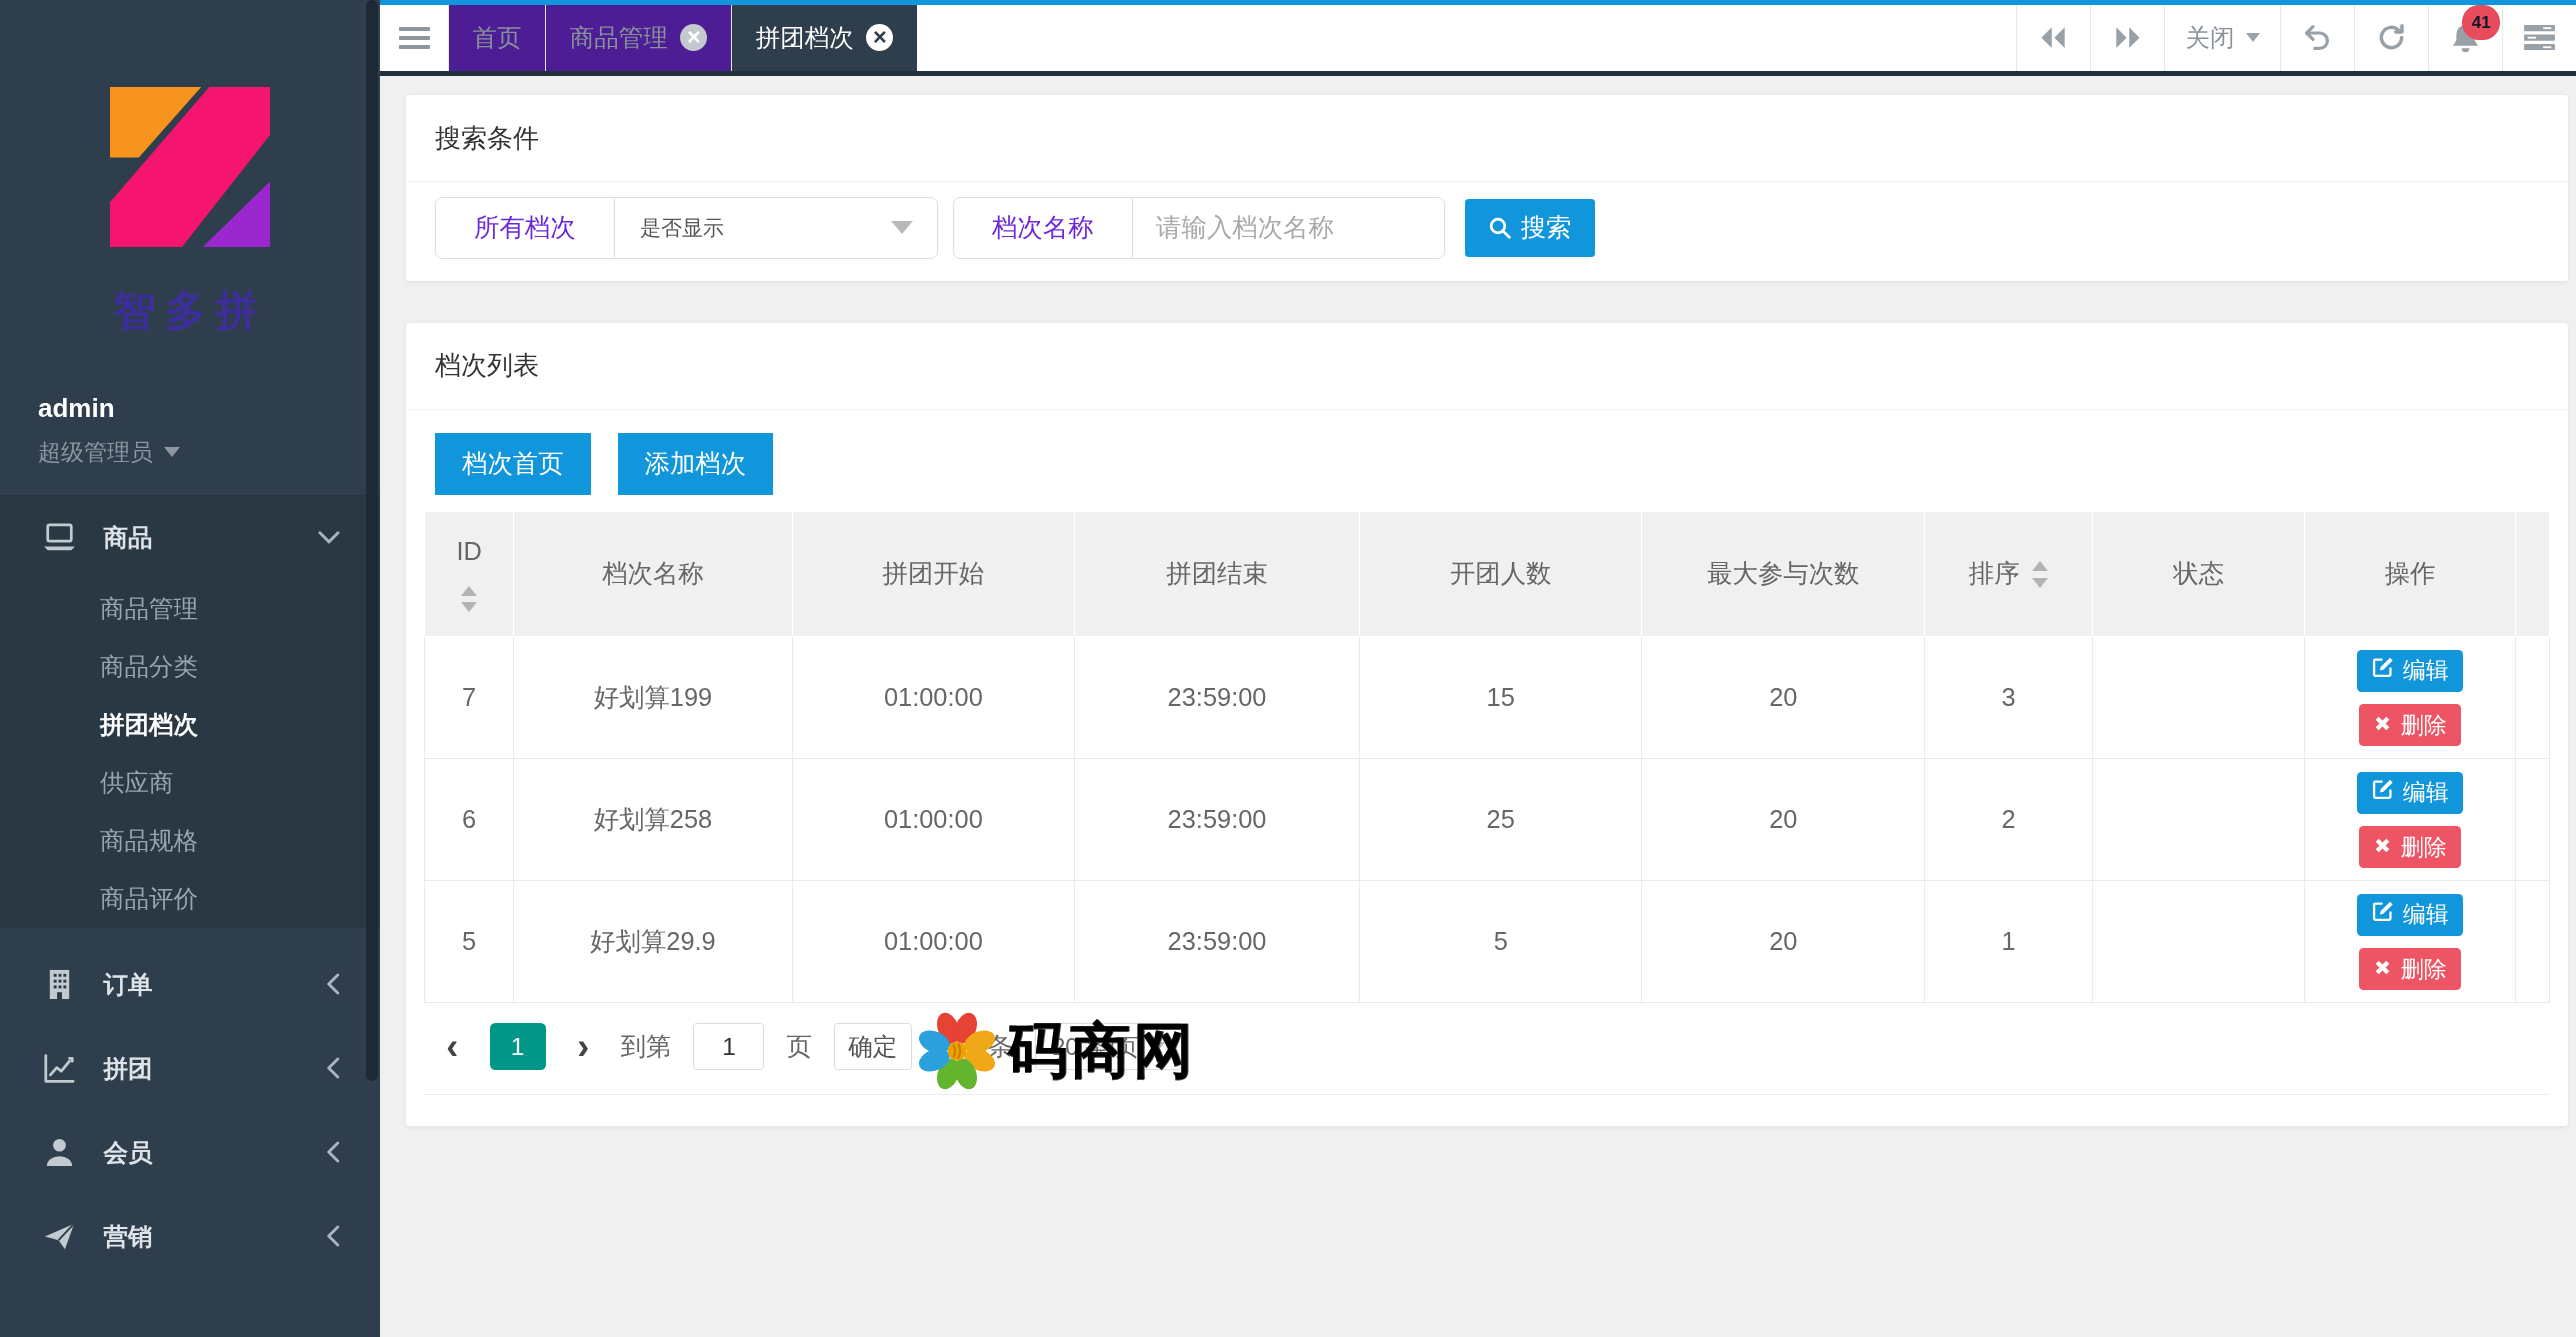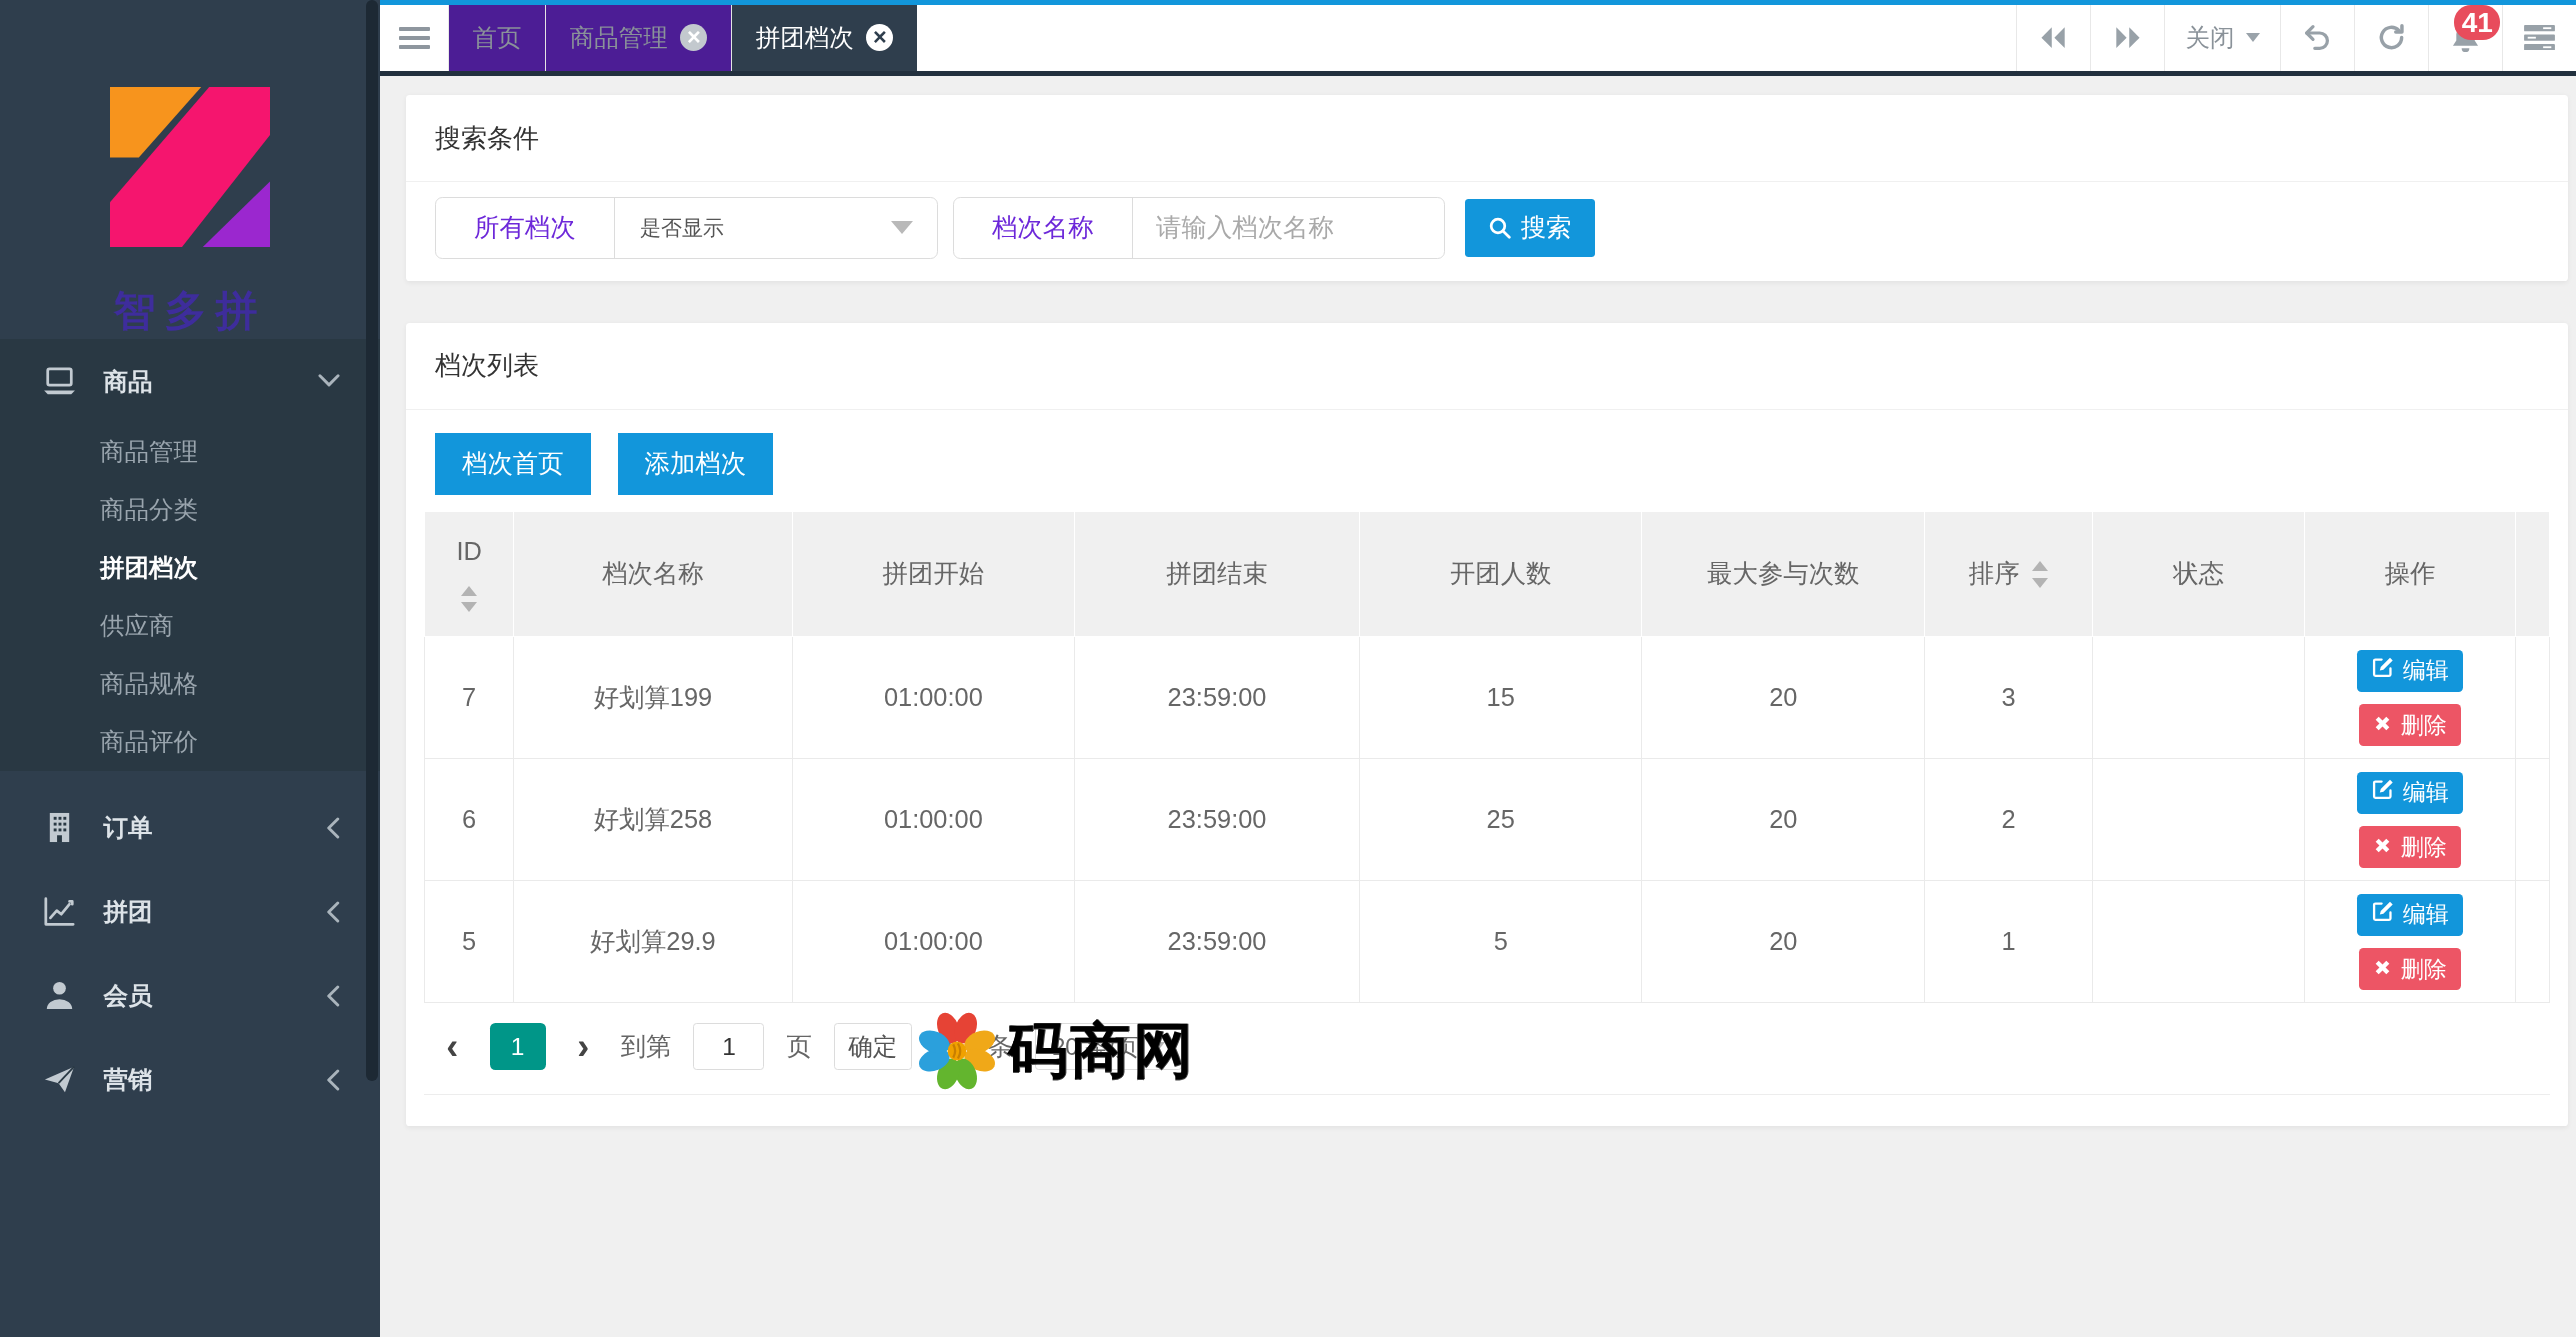--- a/index.html
+++ b/index.html
@@ -34,21 +34,21 @@
   .hamburger{width:69px;border-right:0.9px solid #e8e8e8;display:flex;flex-direction:column;align-items:center;justify-content:center;gap:5.4px;cursor:pointer;background:#fff;}
   .hamburger i{display:block;width:31px;height:3.6px;background:#8e969e;border-radius:0.9px;}
   .tabs{display:flex;}
   .tab{padding:0 23.6px;display:flex;align-items:center;justify-content:center;gap:12.7px;font-size:24.5px;color:#8a9299;background:#4c1d95;border-right:0.9px solid #e4e4e4;cursor:pointer;white-space:nowrap;}
   .tab.active{background:var(--sidebar);color:#fff;border-right:none;}
   .tab-close{width:27px;height:27px;border-radius:50%;background:#c3c9ce;color:#fff;font-size:23.6px;line-height:26px;text-align:center;font-weight:bold;}
   .tab.active .tab-close{background:#fff;color:var(--sidebar);}
   .tb-spacer{flex:1;background:#fff;}
   .tb-btn{width:74px;border-left:0.9px solid #e8e8e8;display:flex;align-items:center;justify-content:center;color:#98a1a8;position:relative;cursor:pointer;background:#fff;}
   .tb-btn.close-menu{width:116px;font-size:24.5px;gap:11px;color:#8a9299;}
-  .badge{position:absolute;top:0.9px;right:1.8px;min-width:38px;height:35px;padding:0 7.3px;border-radius:17px;background:#e84c5c;color:#ffffff;font-size:28px;font-weight:bold;display:flex;align-items:center;justify-content:center;}
+  .badge{position:absolute;top:0.9px;right:1.8px;min-width:38px;height:35px;padding:0 7.3px;border-radius:17px;background:#e84c5c;color:#0f172a;font-size:17px;font-weight:bold;display:flex;align-items:center;justify-content:center;}
 
   
   .main{position:absolute;left:380px;top:76px;right:0;bottom:0;background:#f0f0f0;padding:19px 8.2px 0 26px;overflow:hidden;}
   .card{background:#fff;border-radius:3.6px;box-shadow:0 1.8px 5.4px rgba(0,0,0,0.06);}
   .card-hd{height:87px;display:flex;align-items:center;padding:0 29px;font-size:26px;color:#333;border-bottom:0.9px solid #f0f0f0;}
   .filters{display:flex;align-items:center;padding:14.5px 29px 22px;}
   .fgroup{display:flex;align-items:stretch;height:62px;border:0.9px solid #dcdcdc;border-radius:7.3px;background:#fff;}
   .flabel{display:flex;align-items:center;padding:0 38px;font-size:25.4px;color:#6d28d9;}
   .fselect{width:323px;border-left:0.9px solid #dcdcdc;display:flex;align-items:center;padding:0 25.4px;font-size:21px;color:#555;position:relative;cursor:pointer;}
   .fselect .sel-caret{position:absolute;right:23.6px;width:0;height:0;border-left:11px solid transparent;border-right:11px solid transparent;border-top:13.6px solid #b9b9b9;}
@@ -96,20 +96,27 @@
 <body>
 
 <div class="sidebar">
   <div class="logo-area">
     <svg viewBox="0 0 100 100">
       <polygon points="0,0 57,0 18,44 0,44" fill="#f7941d"></polygon>
       <polygon points="62,0 100,0 100,30 45,100 0,100 0,72" fill="#f5156e"></polygon>
       <polygon points="58,100 100,59 100,100" fill="#9b27cf"></polygon>
     </svg>
     <div class="logo-text">智多拼</div>
+  </div>
+  <div class="user-area">
+    <div class="user-name">admin</div>
+    <div class="user-role">
+      <span>超级管理员</span>
+      <span class="caret-down"></span>
+    </div>
   </div>
   <div class="nav" id="sidebar-nav">
       <div class="nav-group expanded">
         <div class="nav-item">
           <span class="nicon">
             <svg width="35" height="29" viewBox="0 0 38 32">
               <rect x="6" y="2" width="26" height="18" rx="2" fill="none" stroke="#c2cad1" stroke-width="3"></rect>
               <path d="M2 26 h34 l-4 4 H6 z" fill="#c2cad1"></path>
             </svg>
           </span>

